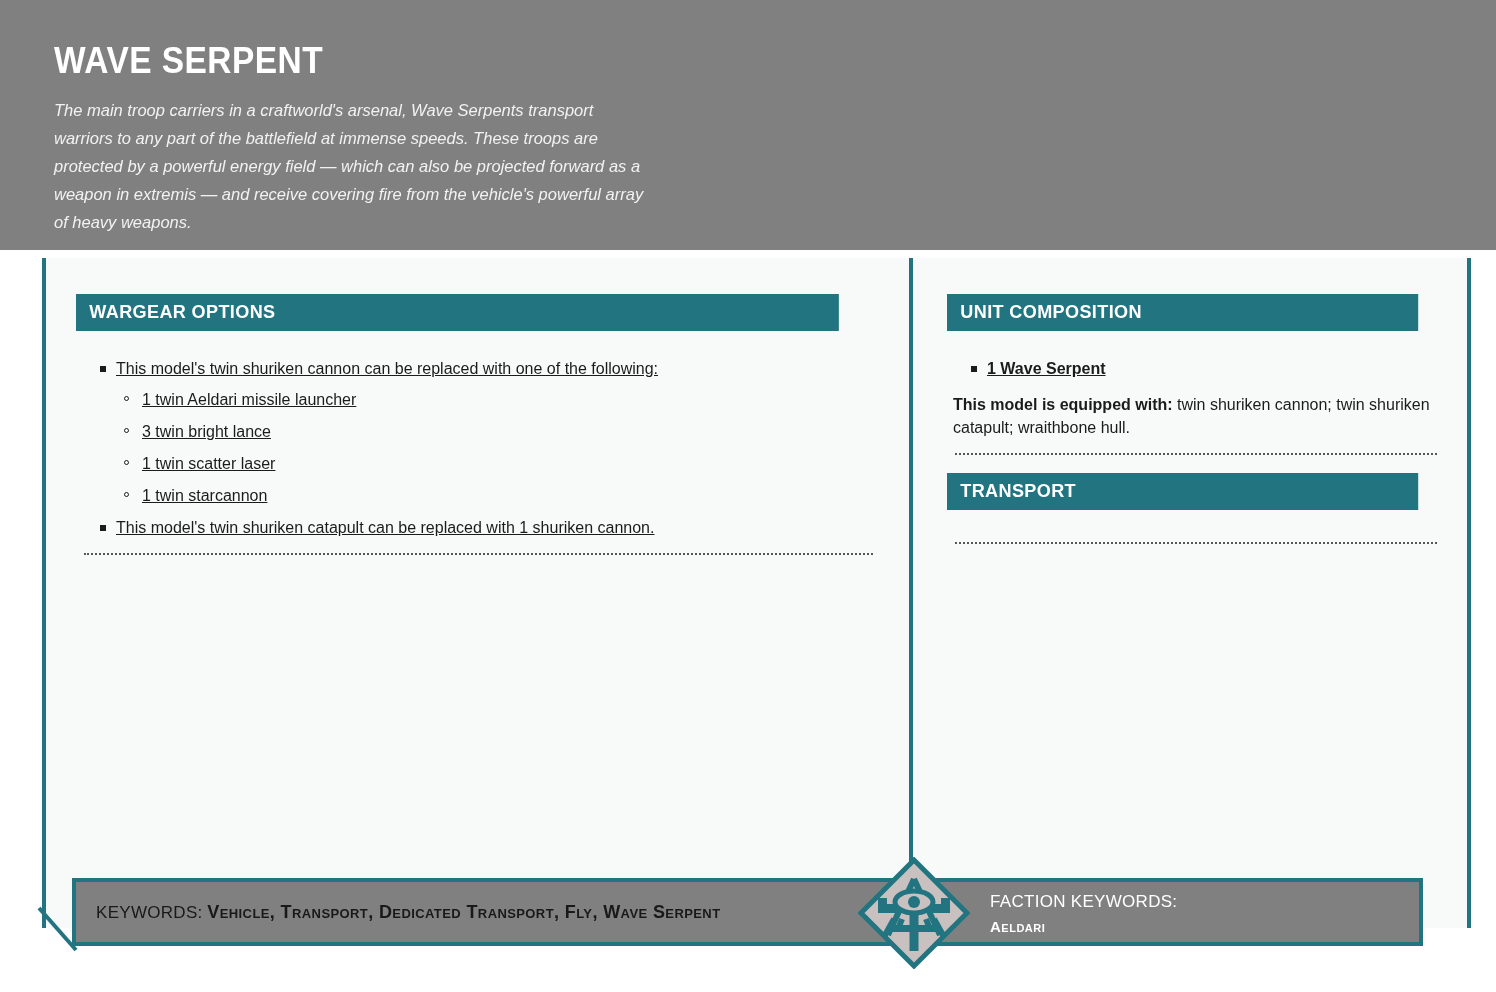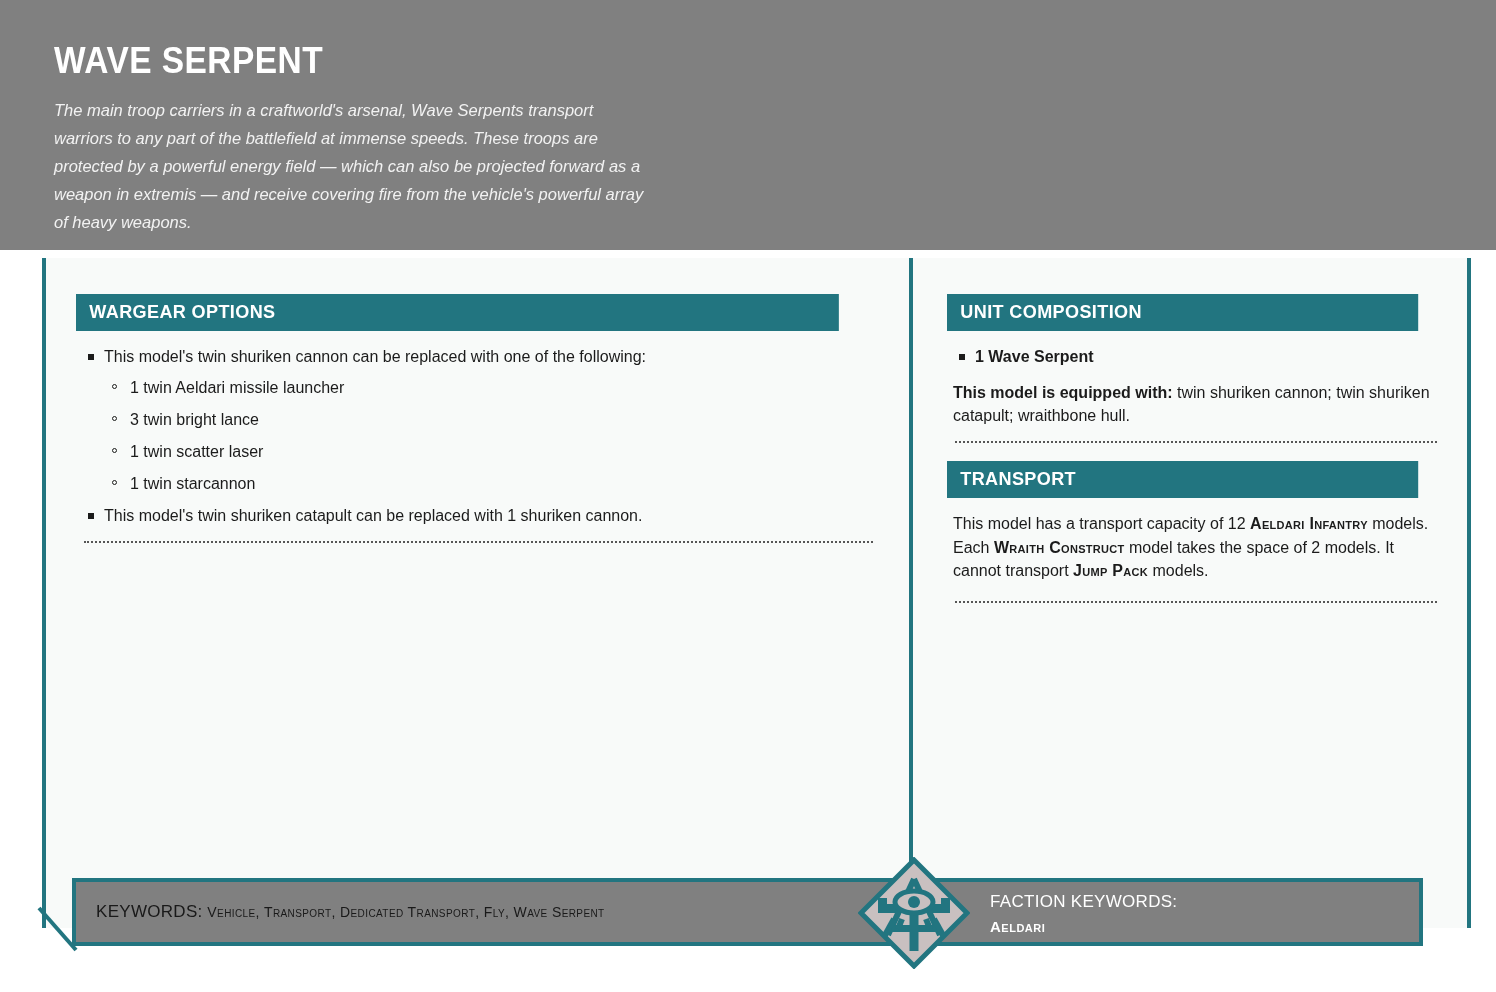--- a/index.html
+++ b/index.html
@@ -101,22 +101,23 @@
 
   
   .sec-body {
     padding: 14px 4px 0 6px;
     font-size: 16px;
     color: #1b1b1b;
     line-height: 23px;
   }
   ul.lvl1 {
     list-style: none;
-    margin: 0;
+    margin: 12px;
     padding: 0;
+    text-decoration: underline;
   }
   ul.lvl1 > li {
     position: relative;
     padding-left: 22px;
     margin-bottom: 7px;
   }
   ul.lvl1 > li::before {
     content: "";
     position: absolute;
     left: 6px; top: 9px;
@@ -194,24 +195,24 @@
   .kw-text {
     padding-left: 20px;
     font-size: 17px;
     color: #191919;
     white-space: nowrap;
   }
   .kw-label {
     letter-spacing: 0.3px;
   }
   .kw-list {
-    font-weight: normal;
+    font-weight: bold;
     font-variant: small-caps;
     letter-spacing: 0.4px;
-    font-size: 14px;
+    font-size: 18px;
   }
 
   
   .faction-block {
     position: absolute;
     left: 990px;
     top: 889px;
     line-height: 25px;
   }
   .faction-label {
@@ -283,21 +284,20 @@
         </p>
         <div class="dotted"></div>
       </div>
 
       <div style="height:18px"></div>
 
       <div class="sec-header-wrap">
         <div class="sec-header">TRANSPORT</div>
       </div>
       <div class="sec-body">
-        <p class="para" id="transport-text"><span>This model has a transport capacity of 12 </span><span class="kw">Aeldari Infantry</span><span> models. Each </span><span class="kw">Wraith Construct</span><span> model takes the space of 2 models. It cannot transport </span><span class="kw">Jump Pack</span><span> models.</span></p>
         <div class="dotted wide"></div>
       </div>
     </div>
   </div>
 </div>
 
 <svg class="angle-left" viewBox="0 0 60 48">
   <line x1="3" y1="0" x2="40" y2="42" stroke="#227580" stroke-width="4"></line>
 </svg>
 

